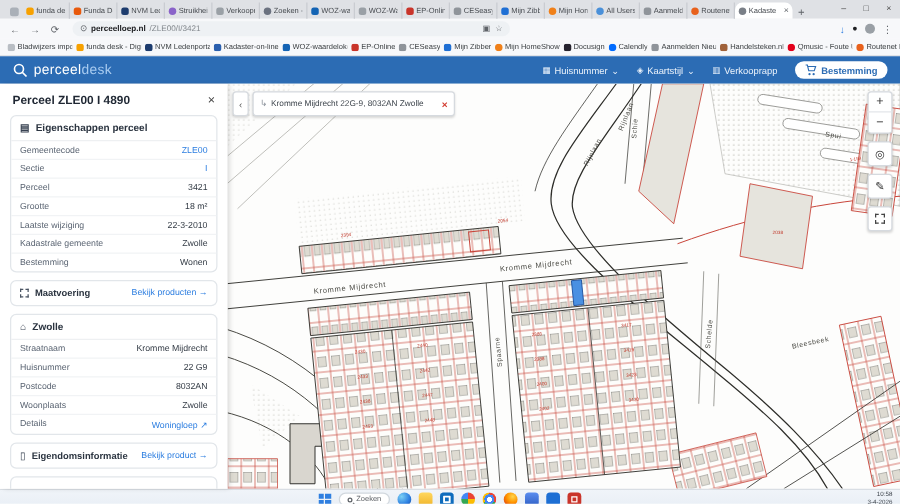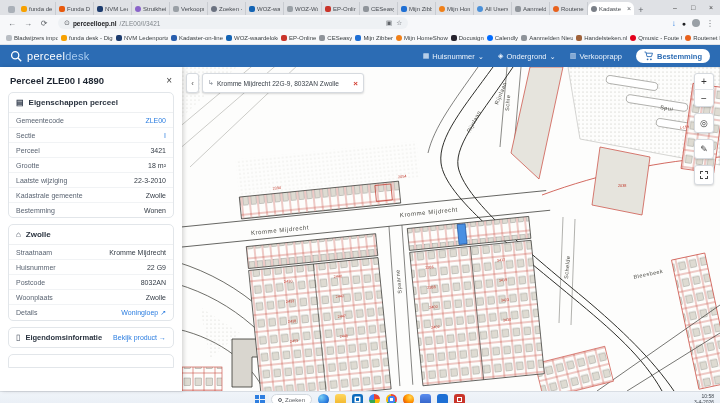--- a/index.html
+++ b/index.html
@@ -271,21 +271,21 @@
     <span class="word"><span class="w1">perceel</span><span class="w2">desk</span></span>
   </div>
   <div class="hdr-actions">
     <div class="hdr-btn">
         <span class="gi">▦</span>
         <span>Huisnummer</span>
         <span>⌄</span>
       </div>
     <div class="hdr-btn">
         <span class="gi">◈</span>
-        <span>Ondergrond</span>
+        <span>Kaartstijl</span>
         <span>⌄</span>
       </div>
     <div class="hdr-btn">
         <span class="gi">▥</span>
         <span>Verkooprapp</span>
       </div>
     <div class="cart-btn">
       <svg width="10" height="10" viewBox="0 0 10 10">
           <path d="M0.5,1 h1.4 l1.1,4.6 h4.4 l1.1,-3.4 h-6.3" fill="none" stroke="#2c6cb4" stroke-width="0.9"></path>
           <circle cx="3.6" cy="8.3" r="0.9" fill="#2c6cb4"></circle>
@@ -332,20 +332,27 @@
       <div class="row">
           <span class="rlabel">Kadastrale gemeente</span>
           <span class="rvalue">Zwolle</span>
         </div>
       <div class="row">
           <span class="rlabel">Bestemming</span>
           <span class="rvalue">Wonen</span>
         </div>
     </div>
 
+    <div class="card">
+      <div class="action-row">
+        <span class="dashed-ic"></span>
+        <span class="alabel">Maatvoering</span>
+        <span class="action-link">Bekijk producten →</span>
+      </div>
+    </div>
 
     <div class="card">
       <div class="card-head">
           <span class="cicon">⌂</span>
           <span>Zwolle</span>
         </div>
       <div class="row">
           <span class="rlabel">Straatnaam</span>
           <span class="rvalue">Kromme Mijdrecht</span>
         </div>

